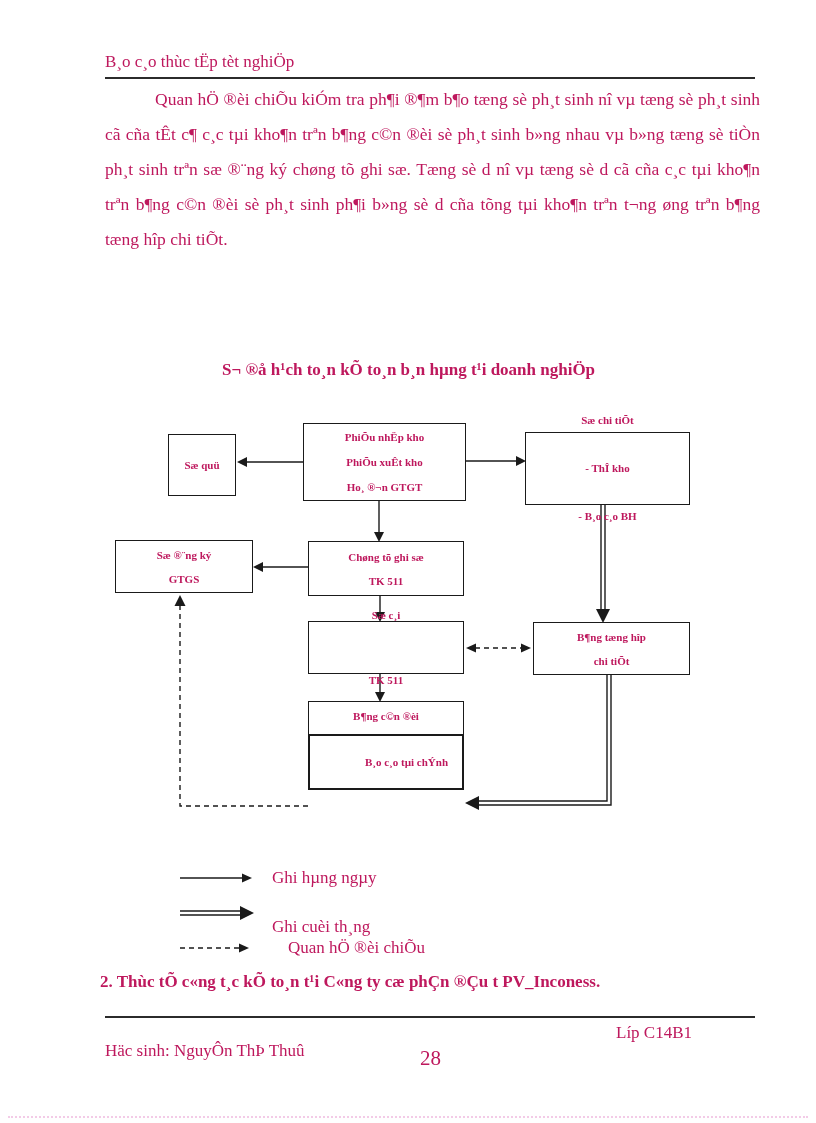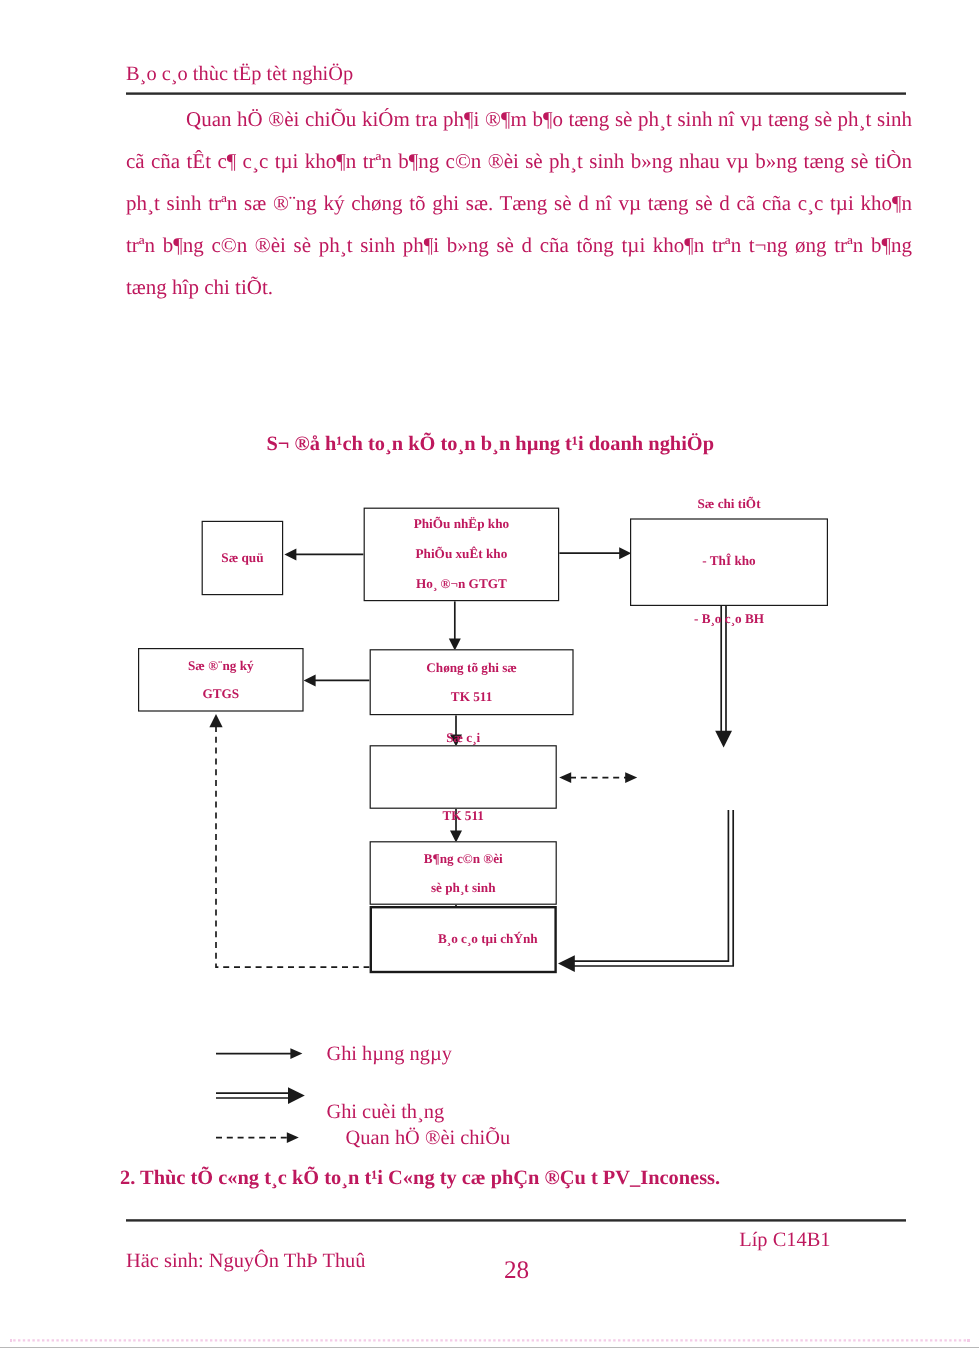--- a/index.html
+++ b/index.html
@@ -18,25 +18,25 @@
   .dbox {
     position:absolute; box-sizing:border-box; background:#ffffff;
     border:1.5px solid #1a1a1a; display:flex; flex-direction:column;
     align-items:center; justify-content:center; text-align:center;
     font-size:11px; line-height:24px;font-weight:bold;
   }
   .box-so-quy        { left:168px; top:434px; width:68px;  height:62px; }
   .box-phieu         { left:303px; top:423px; width:163px; height:78px; line-height:25px; }
   .box-so-chi-tiet   { left:525px; top:432px; width:165px; height:73px; line-height:23px;gap:25px; }
   .box-gtgs          { left:115px; top:540px; width:138px; height:53px; }
-  .box-chung-tu      { left:308px; top:541px; width:170px; height:55px; }
+  .box-chung-tu      { left:308px; top:541px; width:156px; height:55px; }
   .box-so-cai        { left:308px; top:621px; width:156px; height:53px;gap:41px; }
   .box-bang-tong-hop { left:533px; top:622px; width:157px; height:53px; }
   .box-bang-can-doi  { left:308px; top:701px; width:156px; height:53px; }
-  .box-bao-cao       { left:308px; top:755px; width:156px; height:56px; border-width:2px;padding-left:41px; }
+  .box-bao-cao       { left:308px; top:734px; width:156px; height:56px; border-width:2px;padding-left:41px; }
   .legend-label { position:absolute; left:272px; font-size:17px; line-height:22px; }
   .legend-label-1 { top:867px; }
   .legend-label-2 { top:902px;margin-top:14px; }
   .legend-label-3 { top:937px;margin-left:16px; }
   .section-heading { position:absolute; left:100px; top:972px; font-size:17px; font-weight:bold; }
   .footer-rule { position:absolute; left:105px; top:1016px; width:650px; height:2px; background:#2b2b2b; }
   .footer-left  { position:absolute; left:105px; top:1041px; font-size:17px; }
   .footer-page  { position:absolute; left:420px; top:1046px; font-size:21px; }
   .footer-right { position:absolute; left:616px; top:1023px; font-size:17px;text-align:right; }
   .bottom-dotted { position:absolute; left:8px; top:1116px; width:800px; height:0; border-top:2px dotted #f3cbe7; }
@@ -156,20 +156,24 @@
   <div class="dbox box-chung-tu">
     <div>Chøng tõ ghi sæ</div>
     <div>TK 511</div>
   </div>
 
   <div class="dbox box-so-cai">
     <div>Sæ c¸i</div>
     <div>TK 511</div>
   </div>
 
+  <div class="dbox box-bang-tong-hop">
+    <div>B¶ng tæng hîp</div>
+    <div>chi tiÕt</div>
+  </div>
 
   <div class="dbox box-bang-can-doi">
     <div>B¶ng c©n ®èi</div>
     <div>sè ph¸t sinh</div>
   </div>
 
   <div class="dbox box-bao-cao">
     <div>B¸o c¸o tµi chÝnh</div>
   </div>
 

